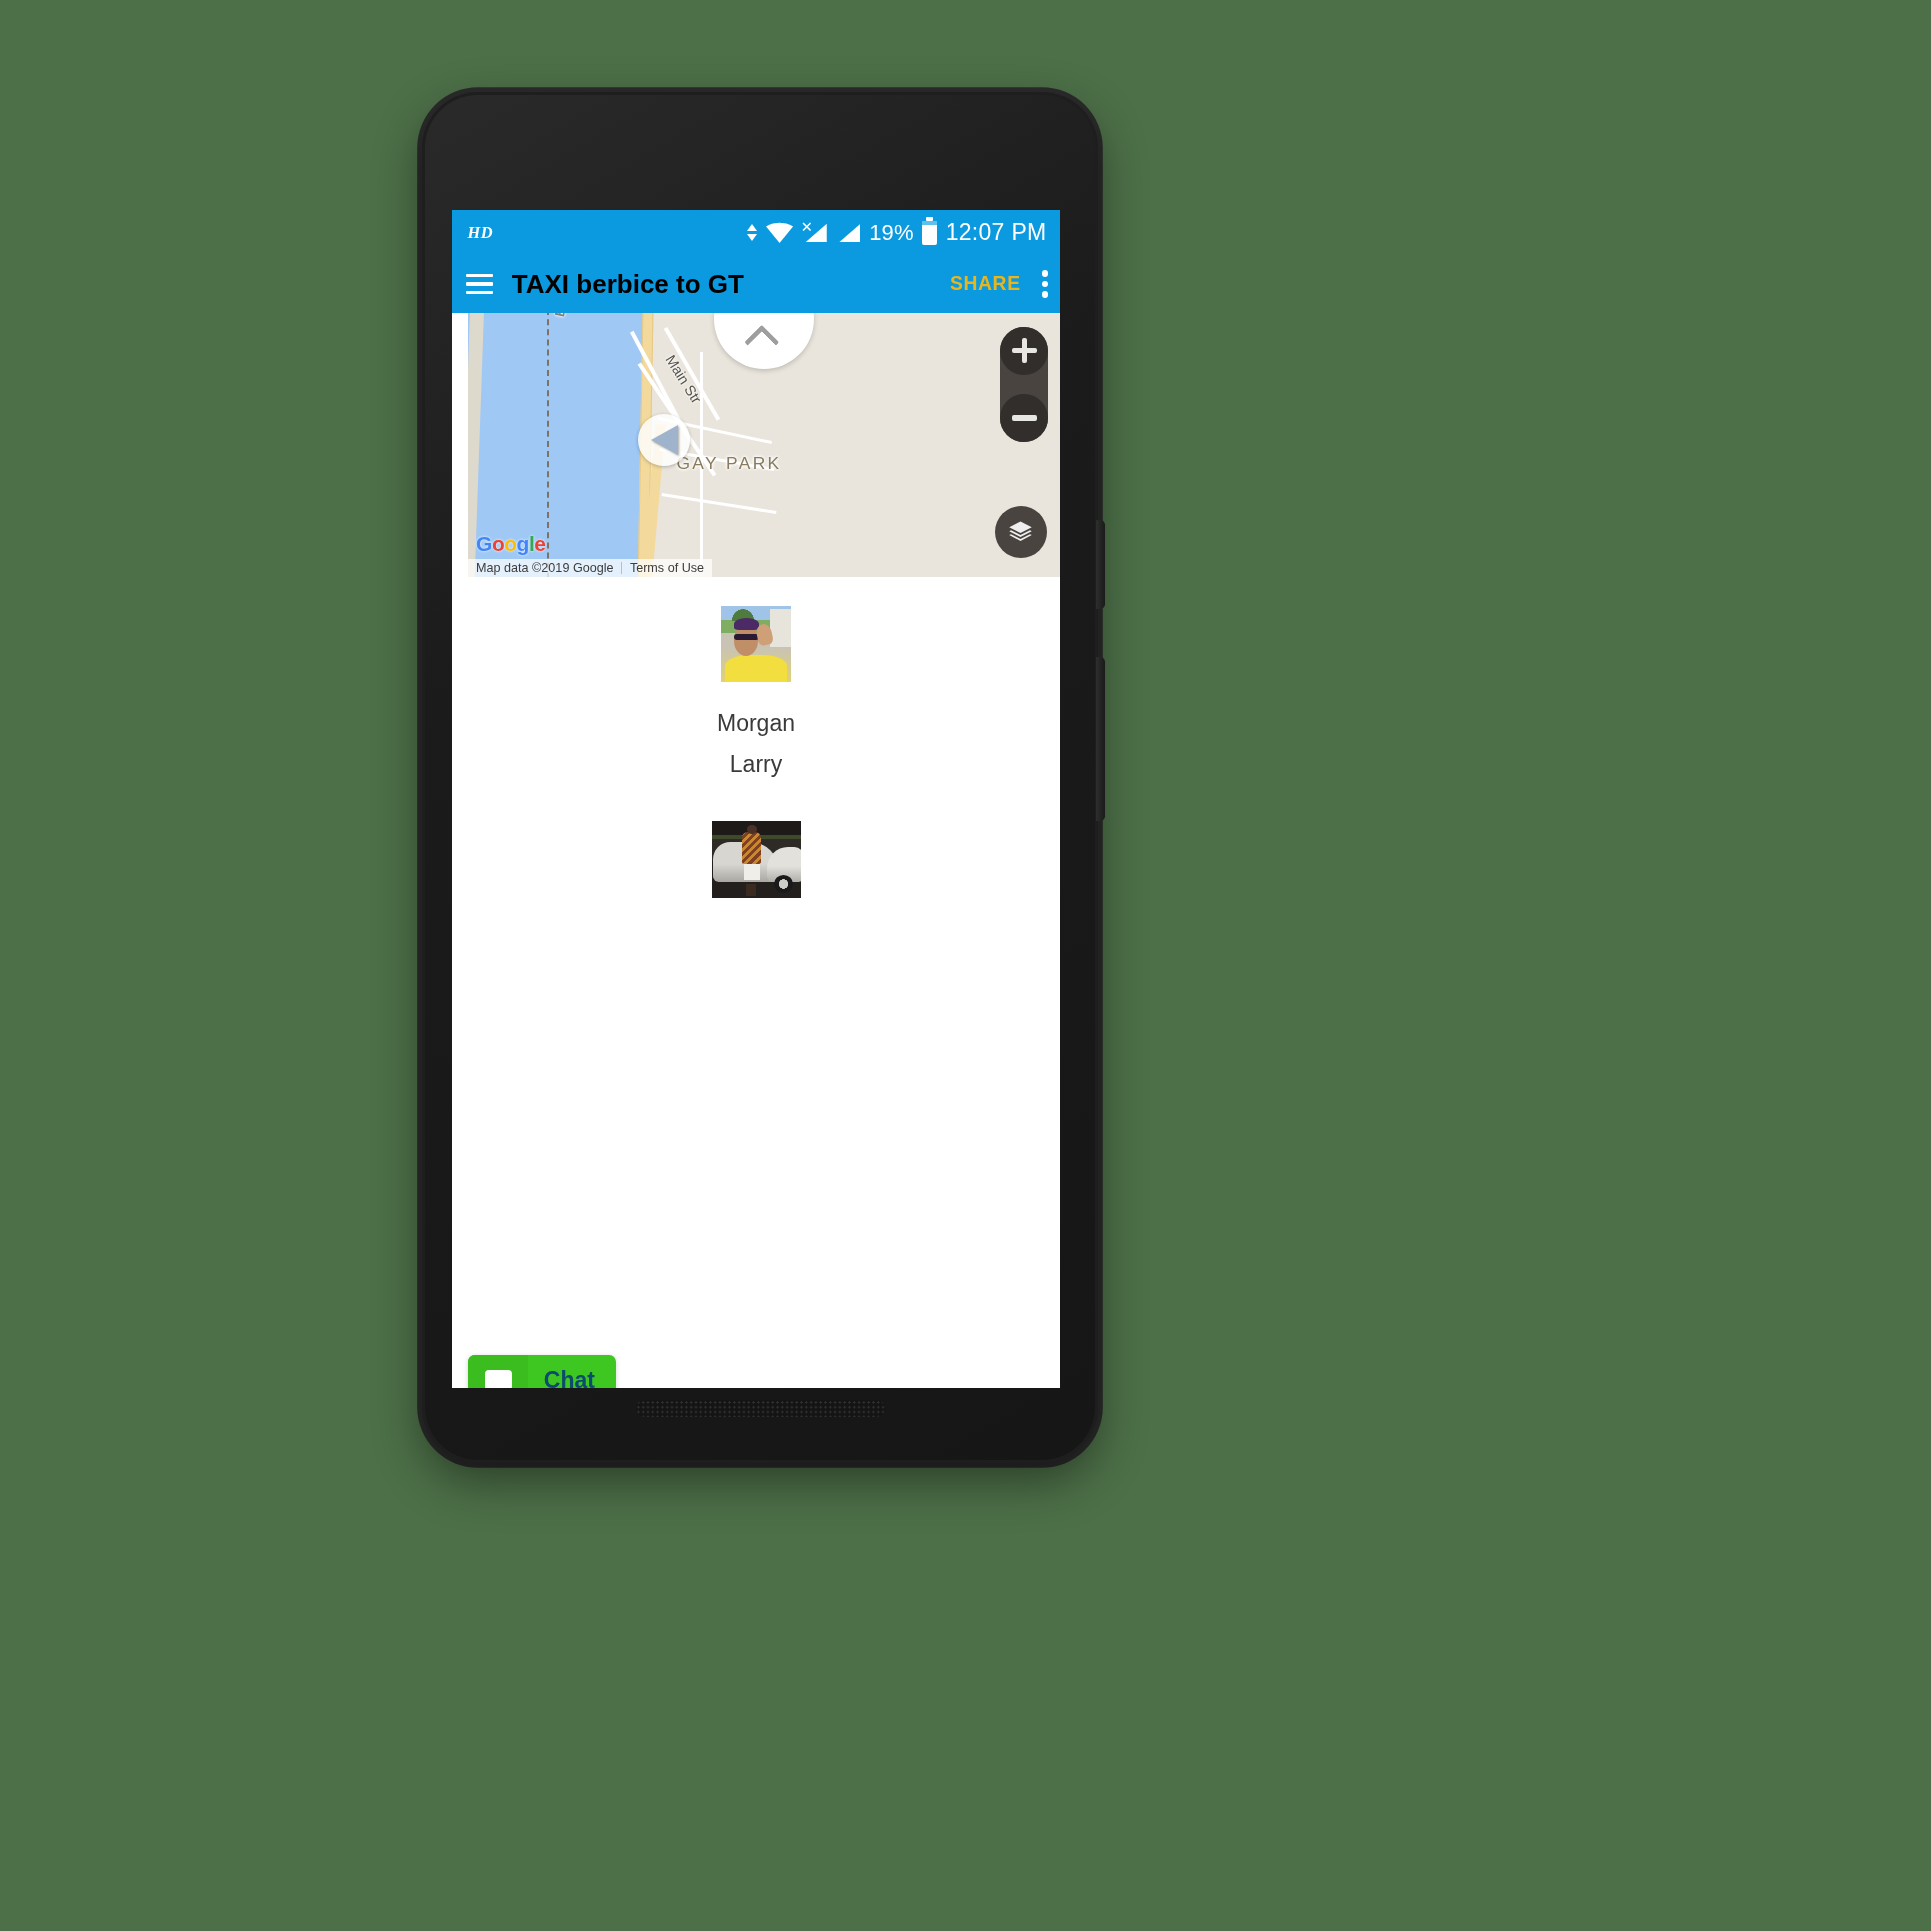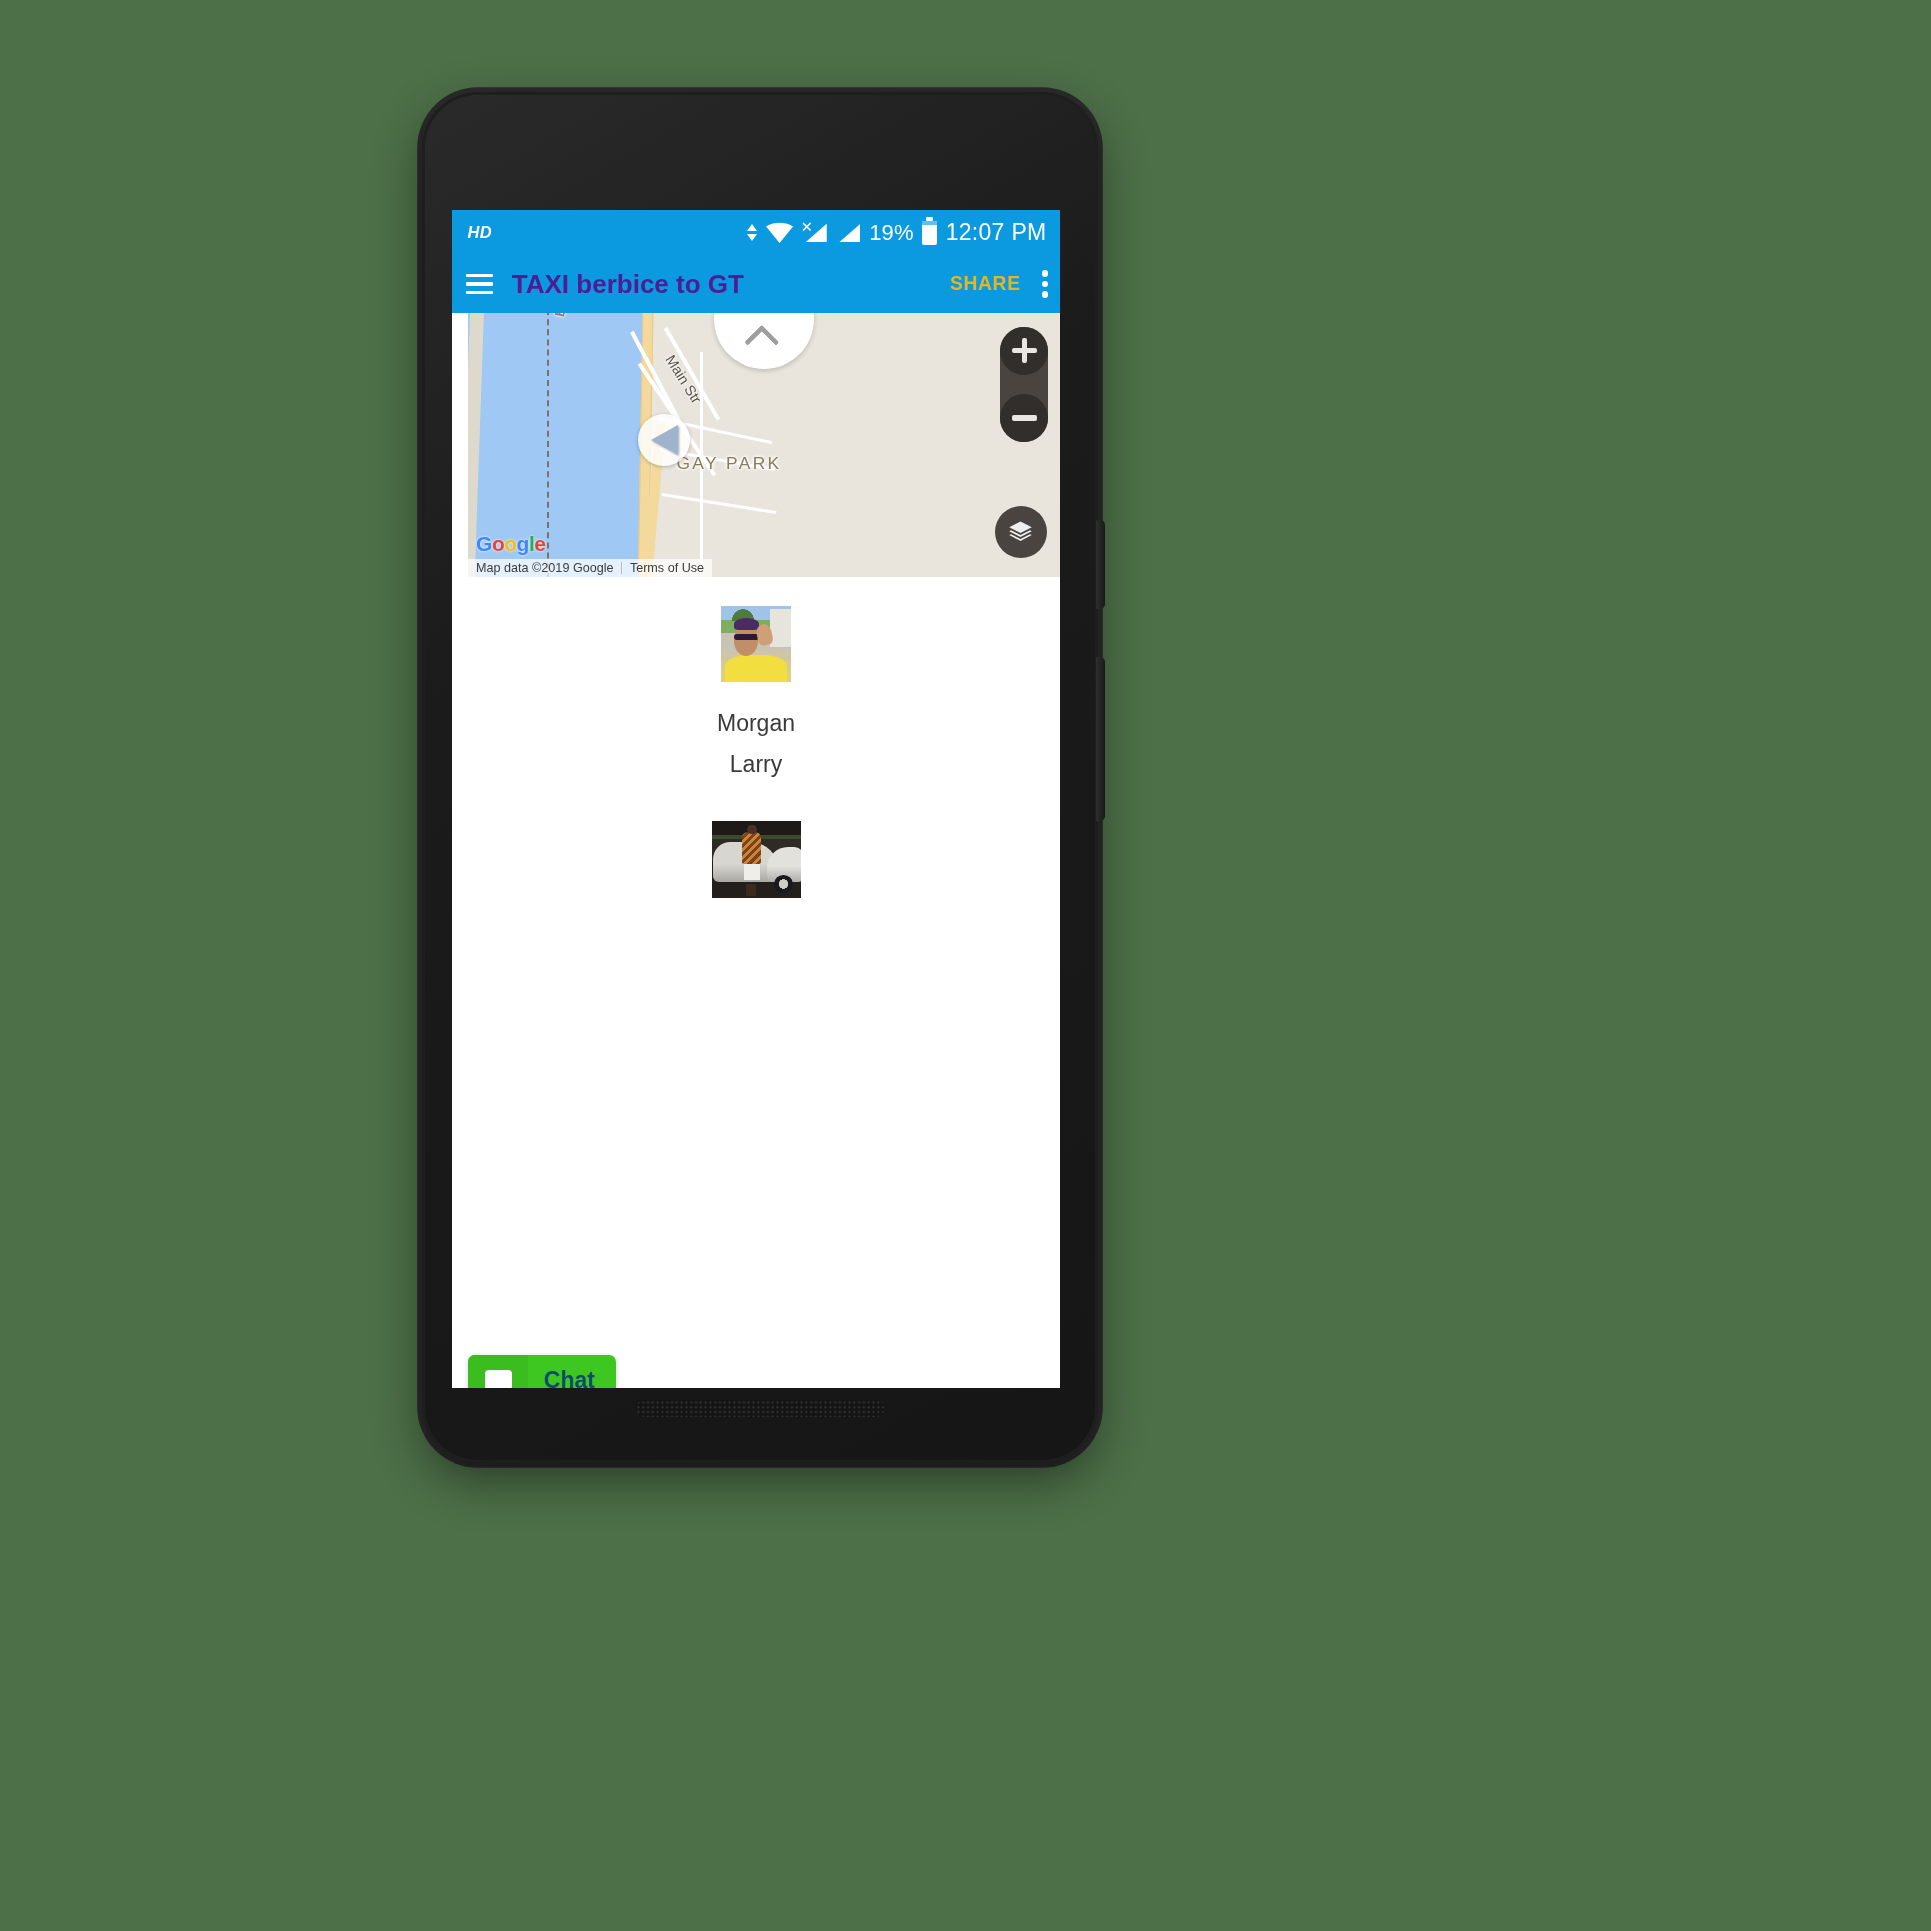--- a/index.html
+++ b/index.html
@@ -76,20 +76,21 @@
     position: relative;
     height: 45px;
     background: #0b9ae0;
     display: flex; align-items: center;
     padding: 0 13.5px 0 15.4px;
     color: #fff;
   }
   .hd-badge {
     font-size: 16.4px; font-weight: bold; font-style: italic;
     letter-spacing: 0.5px;
+    font-family: Liberation Serif, serif;
   }
   .sb-right {
     margin-left: auto;
     display: flex; align-items: center; gap: 8.7px;
   }
   .ic-datasync { position: relative; width: 10.6px; height: 23px; }
   .ic-datasync:before, .ic-datasync:after {
     content: ""; position: absolute; left: 0;
     border-left: 5.3px solid transparent; border-right: 5.3px solid transparent;
   }
@@ -132,21 +133,21 @@
   .appbar {
     height: 58px; background: #0b9ae0;
     display: flex; align-items: center;
     padding: 0 11.6px 0 13.5px; color: #fff;
   }
   .hamburger { width: 27px; height: 21px; display: flex; flex-direction: column;
     justify-content: space-between; cursor: pointer; }
   .hamburger span { display: block; height: 3.4px; background: #fff; border-radius: 1px; }
   .app-title {
     margin-left: 19.3px;
-    font-size: 26px; font-weight: bold; color: #4c1d95;
+    font-size: 26px; font-weight: bold; color: #000000;
     white-space: nowrap;
   }
   .share-btn {
     margin-left: auto;
     font-size: 19.3px; font-weight: bold; color: #e8b51d;
     letter-spacing: 0.6px;
   }
   .kebab { margin-left: 21px; width: 6.8px; display: flex; flex-direction: column;
     gap: 3.9px; align-items: center; }
   .kebab i { width: 6.8px; height: 6.8px; border-radius: 50%; background: #fff; display: block; }

